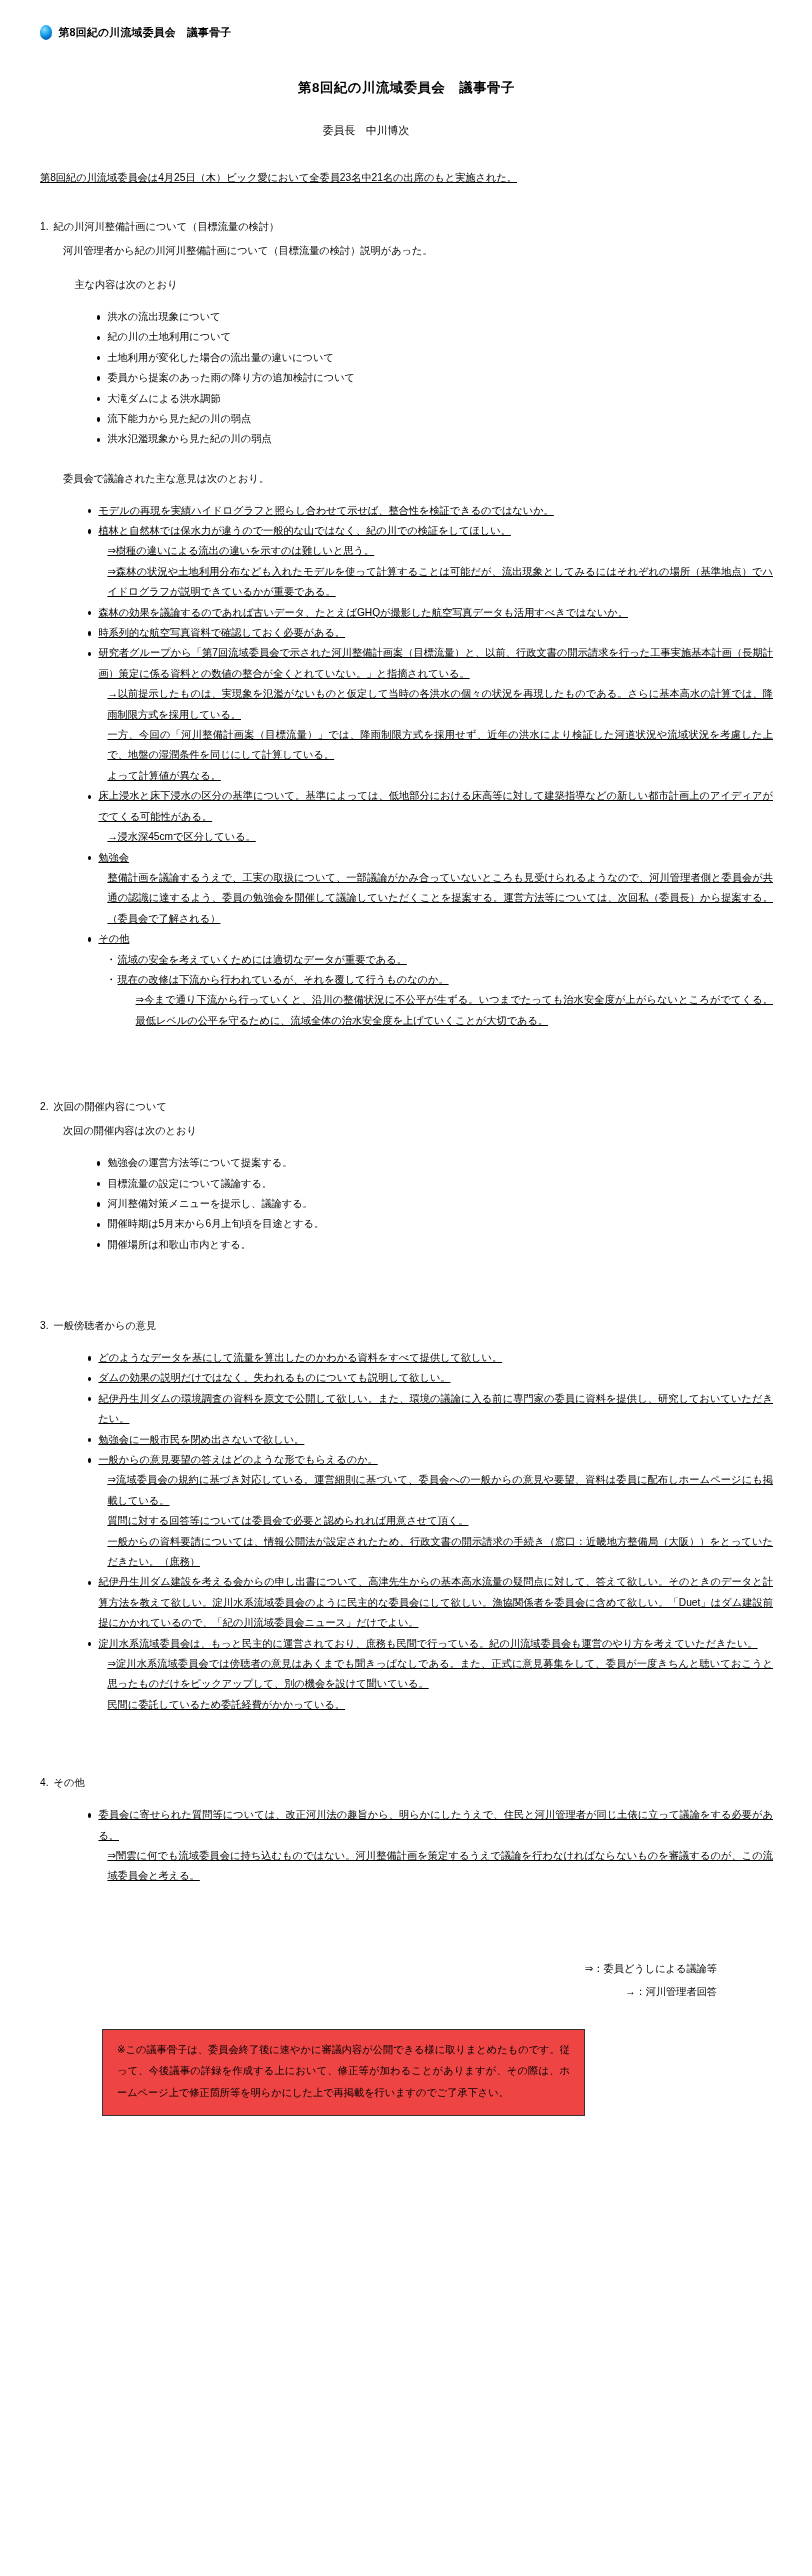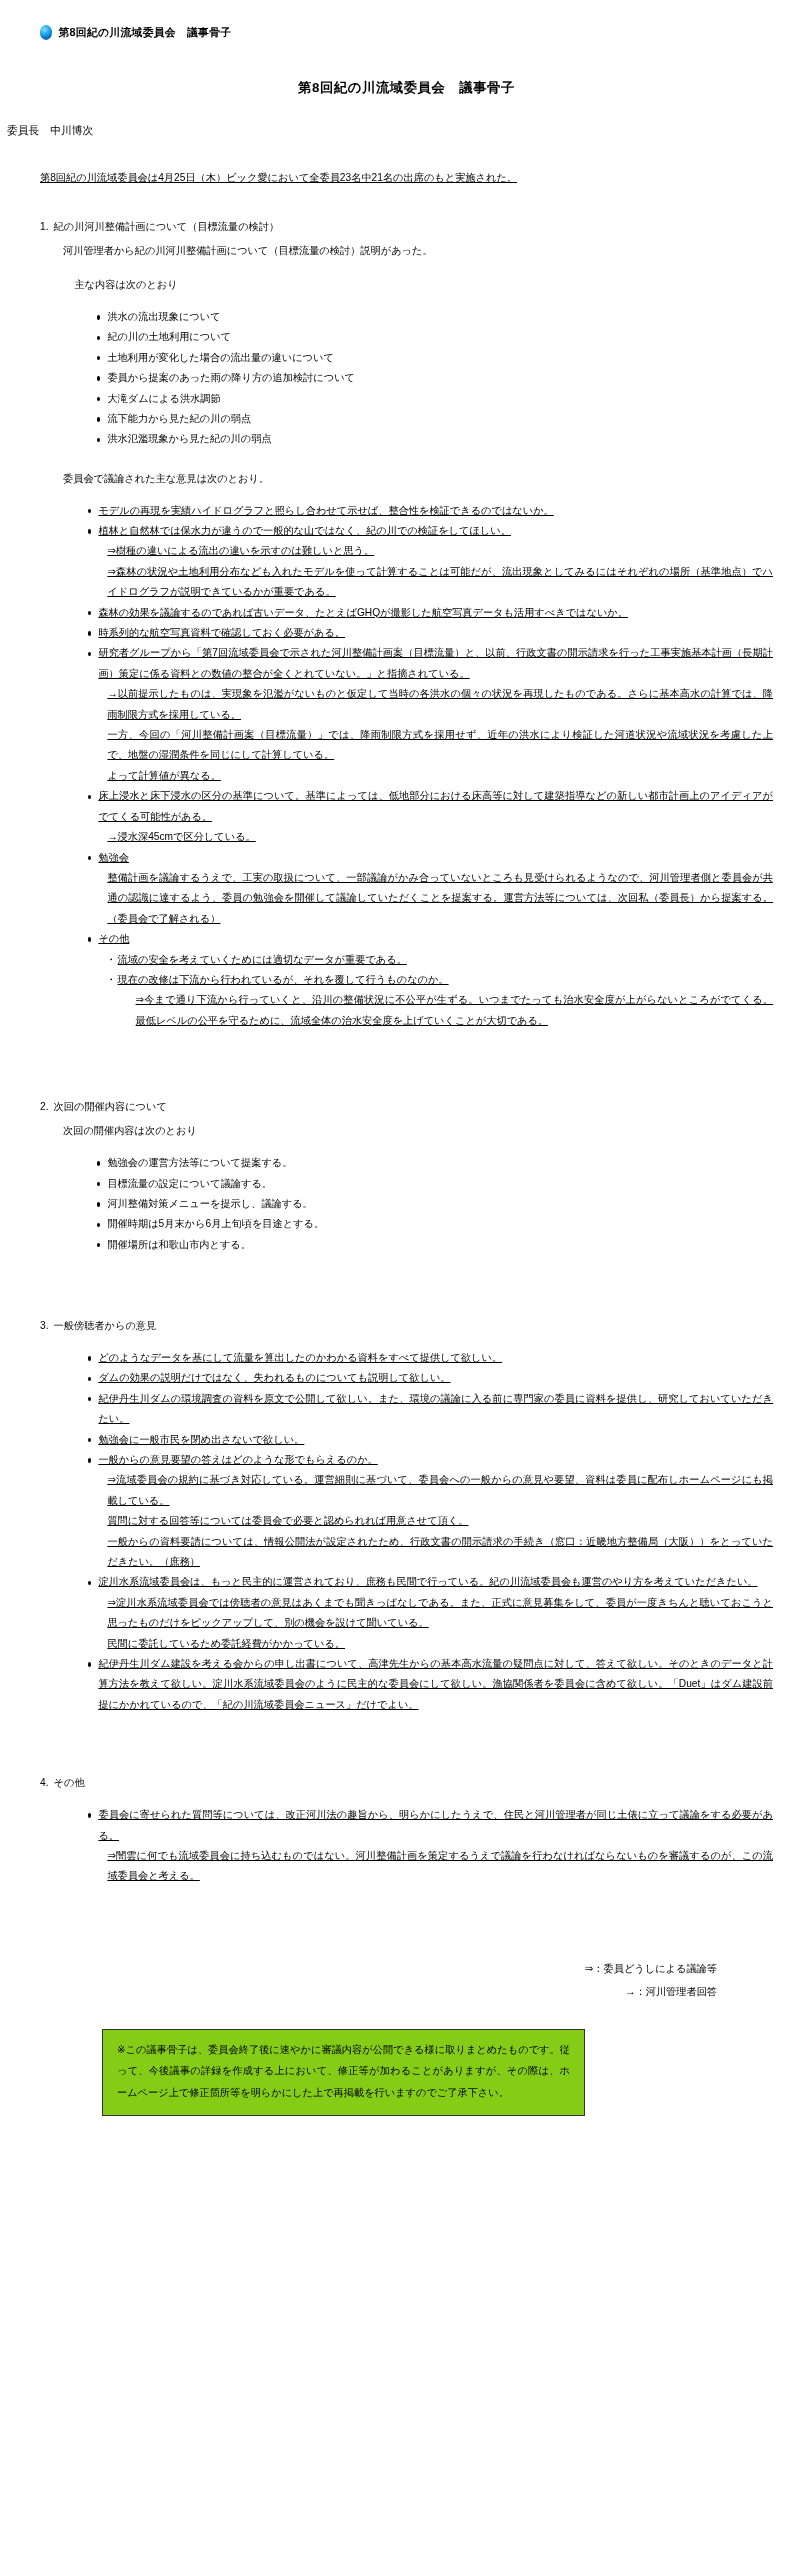--- a/index.html
+++ b/index.html
@@ -49,21 +49,21 @@
   
   .main-title {
     text-align: center;
     font-weight: bold;
     font-size: 13.3px;
     margin: 29px 0 0 0;
     white-space: pre;
     letter-spacing: 0.6px;
   }
   .chair-line {
-    text-align: left;
+    text-align: center;
     font-size: 10.8px;
     margin: 19px 81px 0 0;
     white-space: pre;
   }
 
   
   .intro {
     margin: 28px 33px 0 33px;
     font-size: 10.2px;
     line-height: 2.0;
@@ -171,21 +171,21 @@
   
   .note-box {
     margin: 25.4px 33px 0 95px;
     border: 1.3px solid #333333;
     padding: 9px 14px 11.4px 14px;
     width: 483px;
     box-sizing: border-box;
     font-size: 10.2px;
     line-height: 2.1;
     text-align: justify;
-    background: #84cc16;
+    background: #ef4444;
   }
   .spacer-bottom { height: 38px; }
 </style>
 </head>
 <body>
 
 <div class="page">
 
   <div class="doc-header">
     <span class="blue-ball"></span>
@@ -324,26 +324,26 @@
         <li>
           <span class="li-text">勉強会に一般市民を閉め出さないで欲しい。</span>
         </li>
         <li>
           <span class="li-text">一般からの意見要望の答えはどのような形でもらえるのか。</span>
           <span class="cont ind">⇒流域委員会の規約に基づき対応している。運営細則に基づいて、委員会への一般からの意見や要望、資料は委員に配布しホームページにも掲載している。</span>
           <span class="cont ind">質問に対する回答等については委員会で必要と認められれば用意させて頂く。</span>
           <span class="cont ind">一般からの資料要請については、情報公開法が設定されたため、行政文書の開示請求の手続き（窓口：近畿地方整備局（大阪））をとっていただきたい。（庶務）</span>
         </li>
         <li>
+          <span class="li-text">紀伊丹生川ダム建設を考える会からの申し出書について、高津先生からの基本高水流量の疑問点に対して、答えて欲しい。そのときのデータと計算方法を教えて欲しい。淀川水系流域委員会のように民主的な委員会にして欲しい。漁協関係者を委員会に含めて欲しい。「Duet」はダム建設前提にかかれているので、「紀の川流域委員会ニュース」だけでよい。</span>
+        </li>
+        <li>
           <span class="li-text">淀川水系流域委員会は、もっと民主的に運営されており、庶務も民間で行っている。紀の川流域委員会も運営のやり方を考えていただきたい。</span>
           <span class="cont ind">⇒淀川水系流域委員会では傍聴者の意見はあくまでも聞きっぱなしである。また、正式に意見募集をして、委員が一度きちんと聴いておこうと思ったものだけをピックアップして、別の機会を設けて聞いている。</span>
           <span class="cont ind">民間に委託しているため委託経費がかかっている。</span>
-        </li>
-        <li>
-          <span class="li-text">紀伊丹生川ダム建設を考える会からの申し出書について、高津先生からの基本高水流量の疑問点に対して、答えて欲しい。そのときのデータと計算方法を教えて欲しい。淀川水系流域委員会のように民主的な委員会にして欲しい。漁協関係者を委員会に含めて欲しい。「Duet」はダム建設前提にかかれているので、「紀の川流域委員会ニュース」だけでよい。</span>
         </li>
       </ul>
     </div>
   </div>
 
   <div class="section section-4">
     <div class="section-heading">
       <span class="section-num">4.</span>
       <span class="section-title">その他</span>
     </div>

